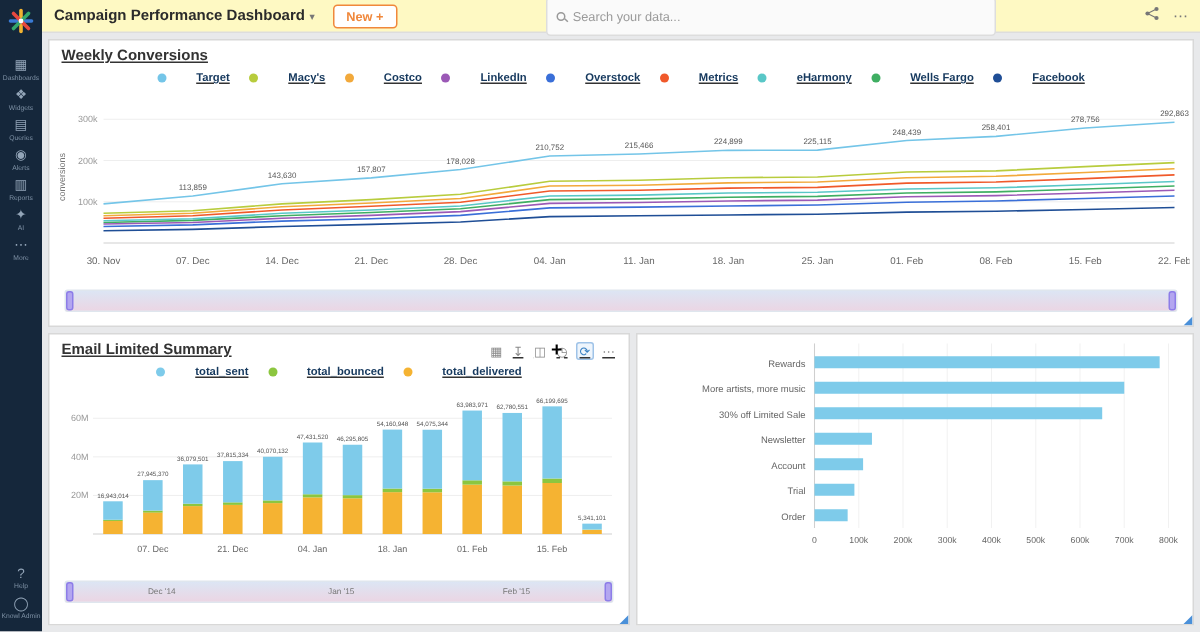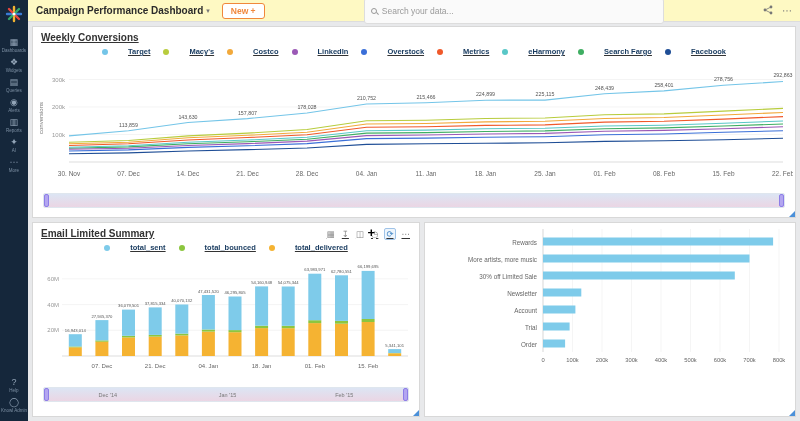--- a/index.html
+++ b/index.html
@@ -185,21 +185,21 @@
             <span class="legend-item">
               <span class="legend-dot" style="background: rgb(240, 89, 42);"></span>
               <span>Metrics</span>
             </span>
             <span class="legend-item">
               <span class="legend-dot" style="background: rgb(89, 199, 199);"></span>
               <span>eHarmony</span>
             </span>
             <span class="legend-item">
               <span class="legend-dot" style="background: rgb(63, 174, 98);"></span>
-              <span>Search Fargo</span>
+              <span>Wells Fargo</span>
             </span>
             <span class="legend-item">
               <span class="legend-dot" style="background: rgb(31, 78, 150);"></span>
               <span>Facebook</span>
             </span>
           </div>
         <svg id="line-chart" class="chart" width="758" height="132" viewBox="0 0 758 132">
             <g>
               <line x1="34" y1="76.5" x2="748" y2="76.5" stroke="#ececec" stroke-width="0.6"></line>
               <text x="30" y="78.5" text-anchor="end" font-size="6" fill="#999">100k</text>

